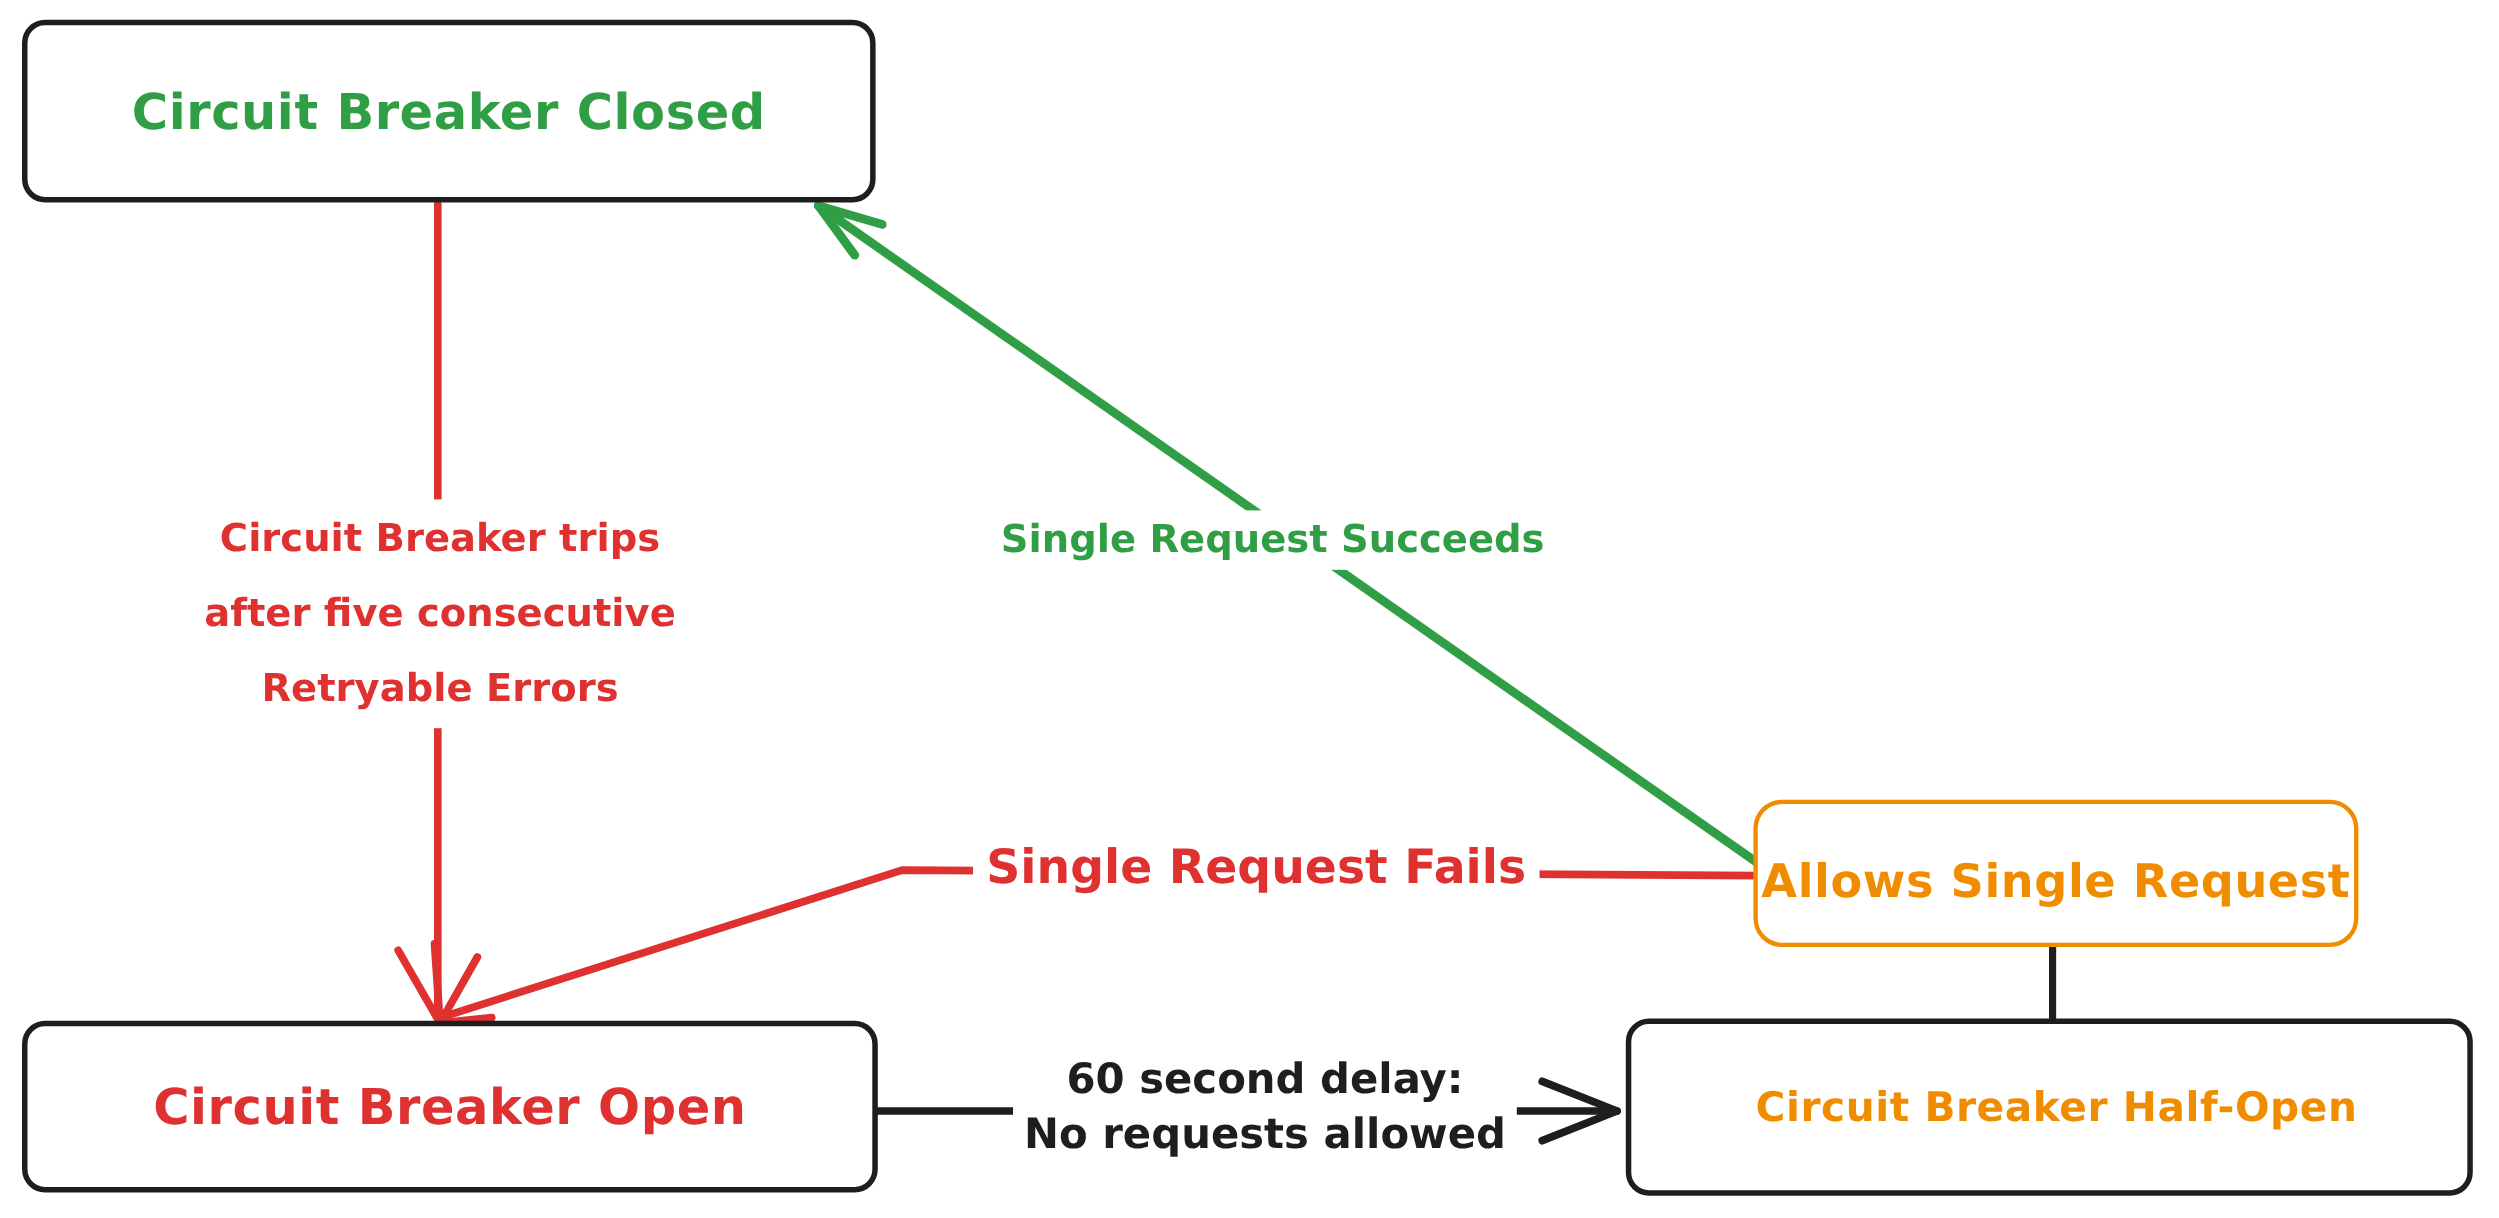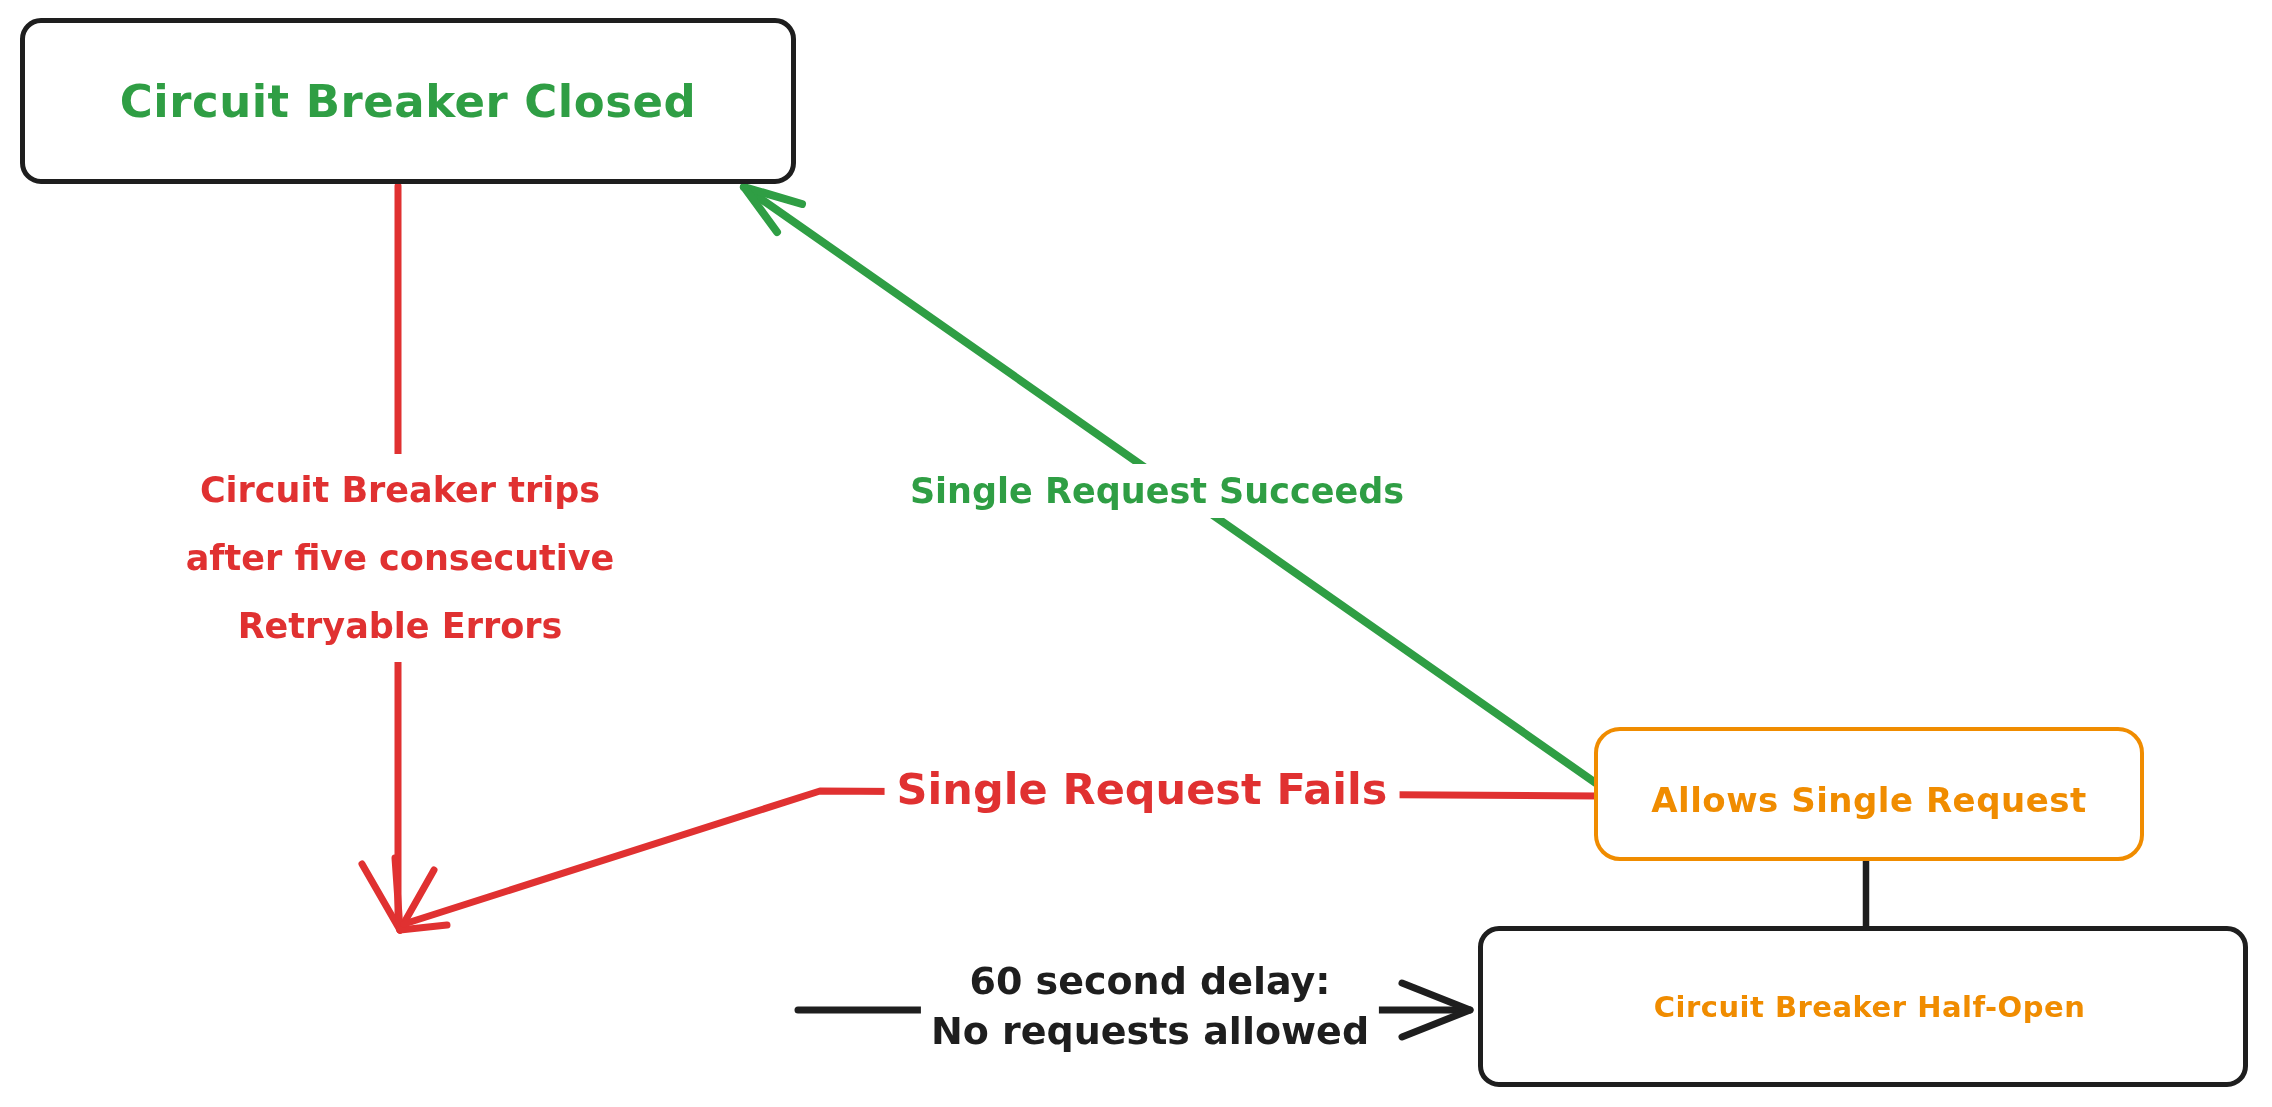--- a/index.html
+++ b/index.html
@@ -17,23 +17,23 @@
     box-sizing:border-box; text-align:center;
   }
   .node-black{border:5.5px solid var(--black); border-radius:21px;}
   .node-orange{border:4.5px solid var(--orange); border-radius:26px;}
   .node-title{font-weight:700; letter-spacing:0.5px; white-space:nowrap;}
   #node-closed  {left:20px;  top:18px;  width:776px; height:166px;}
   #node-closed  .node-title{color:var(--green); font-size:45px;}
   #node-open    {left:20px;  top:928px; width:778px; height:156px;}
   #node-open    .node-title{color:var(--red); font-size:45px;}
   #node-halfopen{left:1478px;top:926px; width:770px; height:161px;}
-  #node-halfopen .node-title{color:var(--orange); font-size:29px;margin-left:13px;}
+  #node-halfopen .node-title{color:var(--orange); font-size:37px;margin-left:13px;}
   #node-allows  {left:1594px;top:727px; width:550px; height:134px;}
-  #node-allows  .node-title{color:var(--orange); font-size:34px;margin-top:12px;}
+  #node-allows  .node-title{color:var(--orange); font-size:42px;margin-top:12px;}
   .edge-label{
     position:absolute; background:var(--bg); text-align:center;
     font-weight:700; white-space:pre-line; padding:2px 10px;
   }
   #label-trips{
     left:400px; top:558px; transform:translate(-50%,-50%);
     color:var(--red); font-size:35px; line-height:68px;
   }
   #label-succeeds{
     left:1157px; top:491px; transform:translate(-50%,-50%);
@@ -93,20 +93,23 @@
 Retryable Errors</div>
   <div class="edge-label" id="label-succeeds">Single Request Succeeds</div>
   <div class="edge-label" id="label-fails">Single Request Fails</div>
   <div class="edge-label" id="label-delay">60 second delay:
 No requests allowed</div>
 
   <div class="node node-black" id="node-closed">
     <span class="node-title">Circuit Breaker Closed</span>
   </div>
 
+  <div class="node node-black" id="node-open">
+    <span class="node-title">Circuit Breaker Open</span>
+  </div>
 
   <div class="node node-black" id="node-halfopen">
     <span class="node-title">Circuit Breaker Half-Open</span>
   </div>
 
   <div class="node node-orange" id="node-allows">
     <span class="node-title">Allows Single Request</span>
   </div>
 
 </div>

